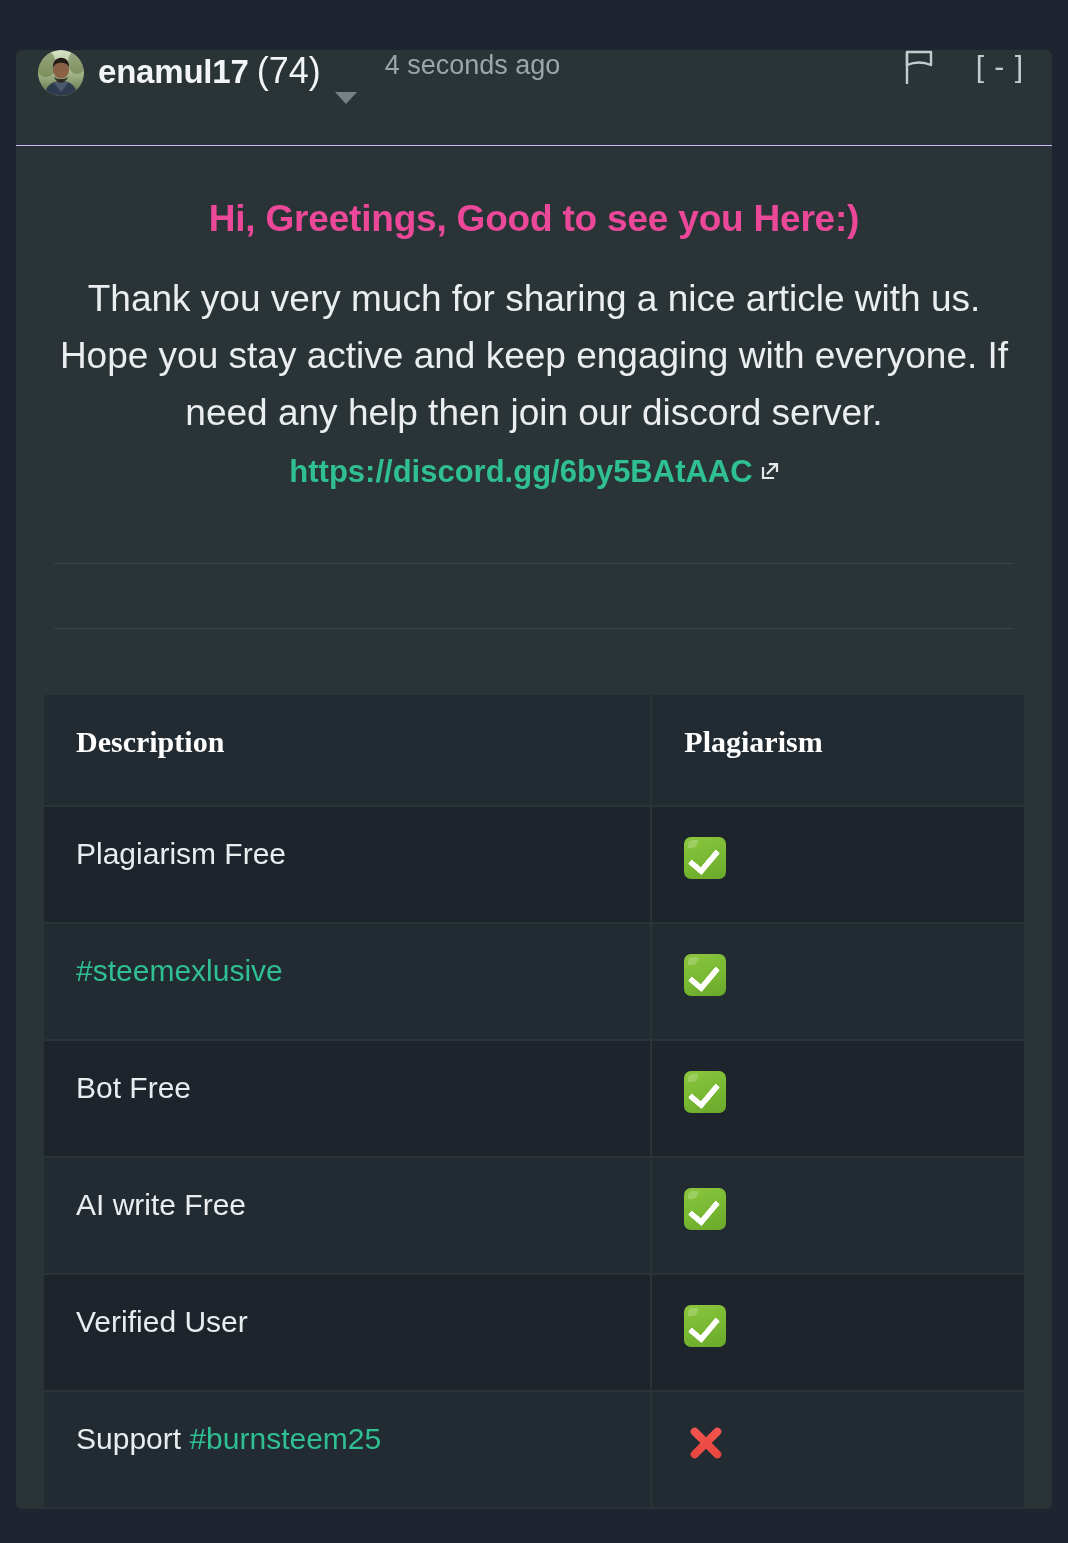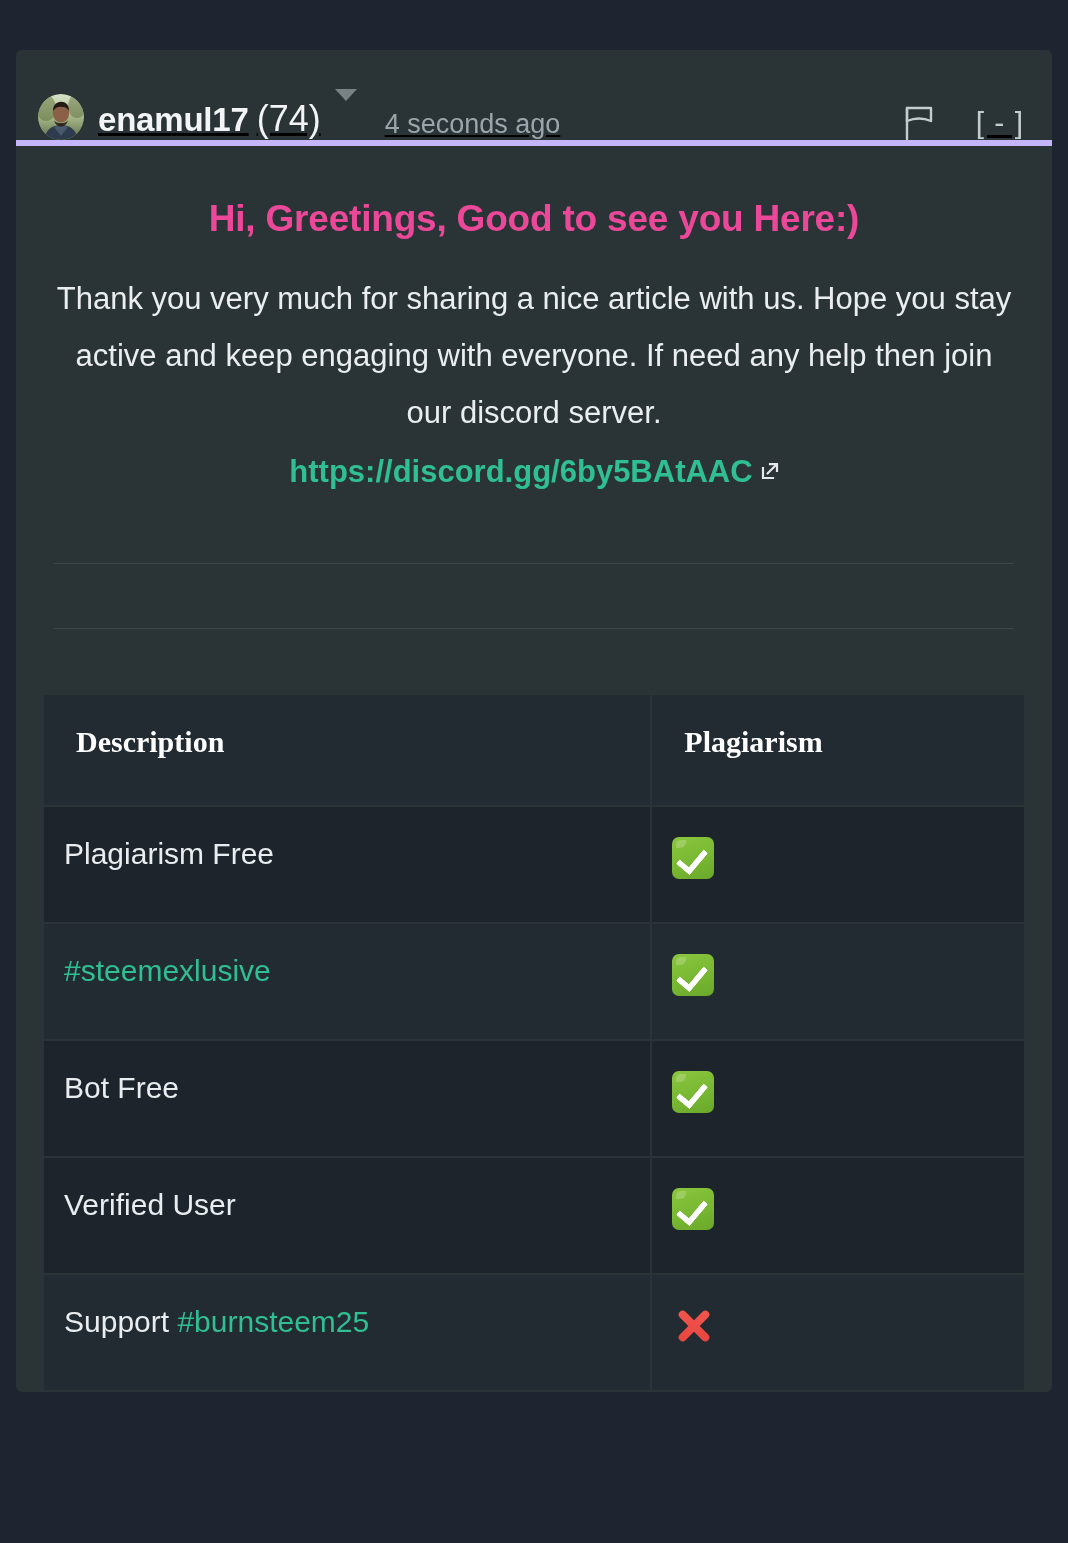--- a/index.html
+++ b/index.html
@@ -28,26 +28,25 @@
     width: 1036px;
     background: #2a3436;
     border-radius: 6px;
     overflow: hidden;
     box-sizing: border-box;
   }
 
   
   .comment-header {
     display: flex;
-    align-items: flex-end;
+    align-items: flex-start;
     height: 96px;
     padding: 0 22px 0 22px;
-    border-bottom: 6px solid #c4b5fd;
-    box-sizing: border-box;
-    text-decoration: underline;
+    border-bottom: 1px solid #c4b5fd;
+    box-sizing: border-box;
   }
 
   .avatar {
     width: 46px;
     height: 46px;
     border-radius: 50%;
     flex: 0 0 auto;
     overflow: hidden;
     background: #6f7d5e;
     position: relative;
@@ -122,21 +121,21 @@
     color: #ec4899;
     font-size: 37px;
     font-weight: 700;
     margin: 28px 0 0 0;
     letter-spacing: -0.2px;
   }
 
   .body-paragraph {
     text-align: center;
     color: #ebeef0;
-    font-size: 31px;
+    font-size: 37px;
     line-height: 57px;
     margin: 30px 0 0 0;
     font-weight: 400;
   }
 
   .discord-link-line {
     text-align: center;
     margin-top: 2px;
     line-height: 57px;
   }
@@ -195,21 +194,21 @@
     height: 110px;
     box-sizing: border-box;
     font-family: Liberation Serif, serif;
   }
 
   table.info-table td {
     color: #e9edef;
     font-size: 30px;
     font-weight: 400;
     text-align: left;
-    padding: 30px 20px;
+    padding: 30px 32px;
     vertical-align: top;
     height: 115px;
     box-sizing: border-box;
   }
 
   tr.row-odd td { background: #1d242c; }
   tr.row-even td { background: #222b31; }
 
   .tag-link {
     color: #2fbf92;
@@ -359,20 +358,24 @@
           <tr class="row-even">
             <td><a class="tag-link" href="#">#steemexlusive</a></td>
             <td><span class="mark mark-check"></span></td>
           </tr>
 
           <tr class="row-odd">
             <td><span>Bot Free</span></td>
             <td><span class="mark mark-check"></span></td>
           </tr>
 
+          <tr class="row-even">
+            <td><span>AI write Free</span></td>
+            <td><span class="mark mark-check"></span></td>
+          </tr>
 
           <tr class="row-odd">
             <td><span>Verified User</span></td>
             <td><span class="mark mark-check"></span></td>
           </tr>
 
           <tr class="row-even">
             <td><span>Support </span><a class="tag-link" href="#">#burnsteem25</a></td>
             <td><span class="mark mark-cross"></span></td>
           </tr>

